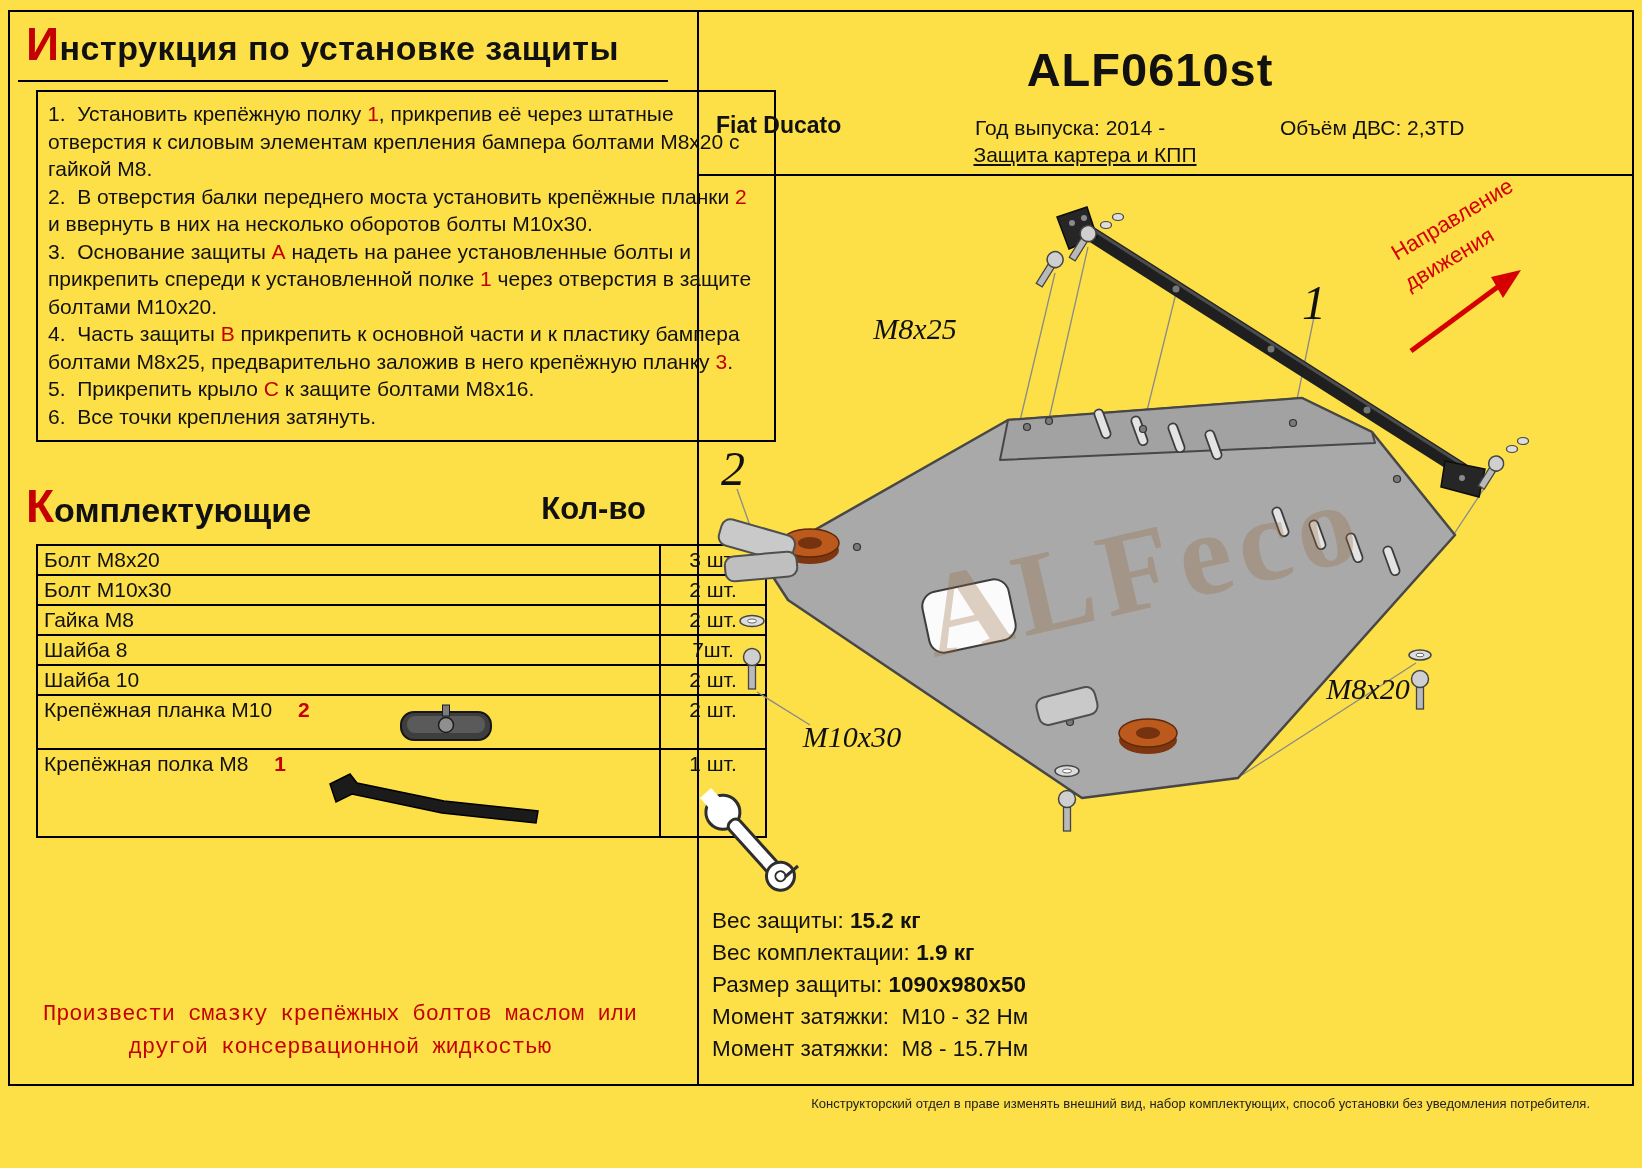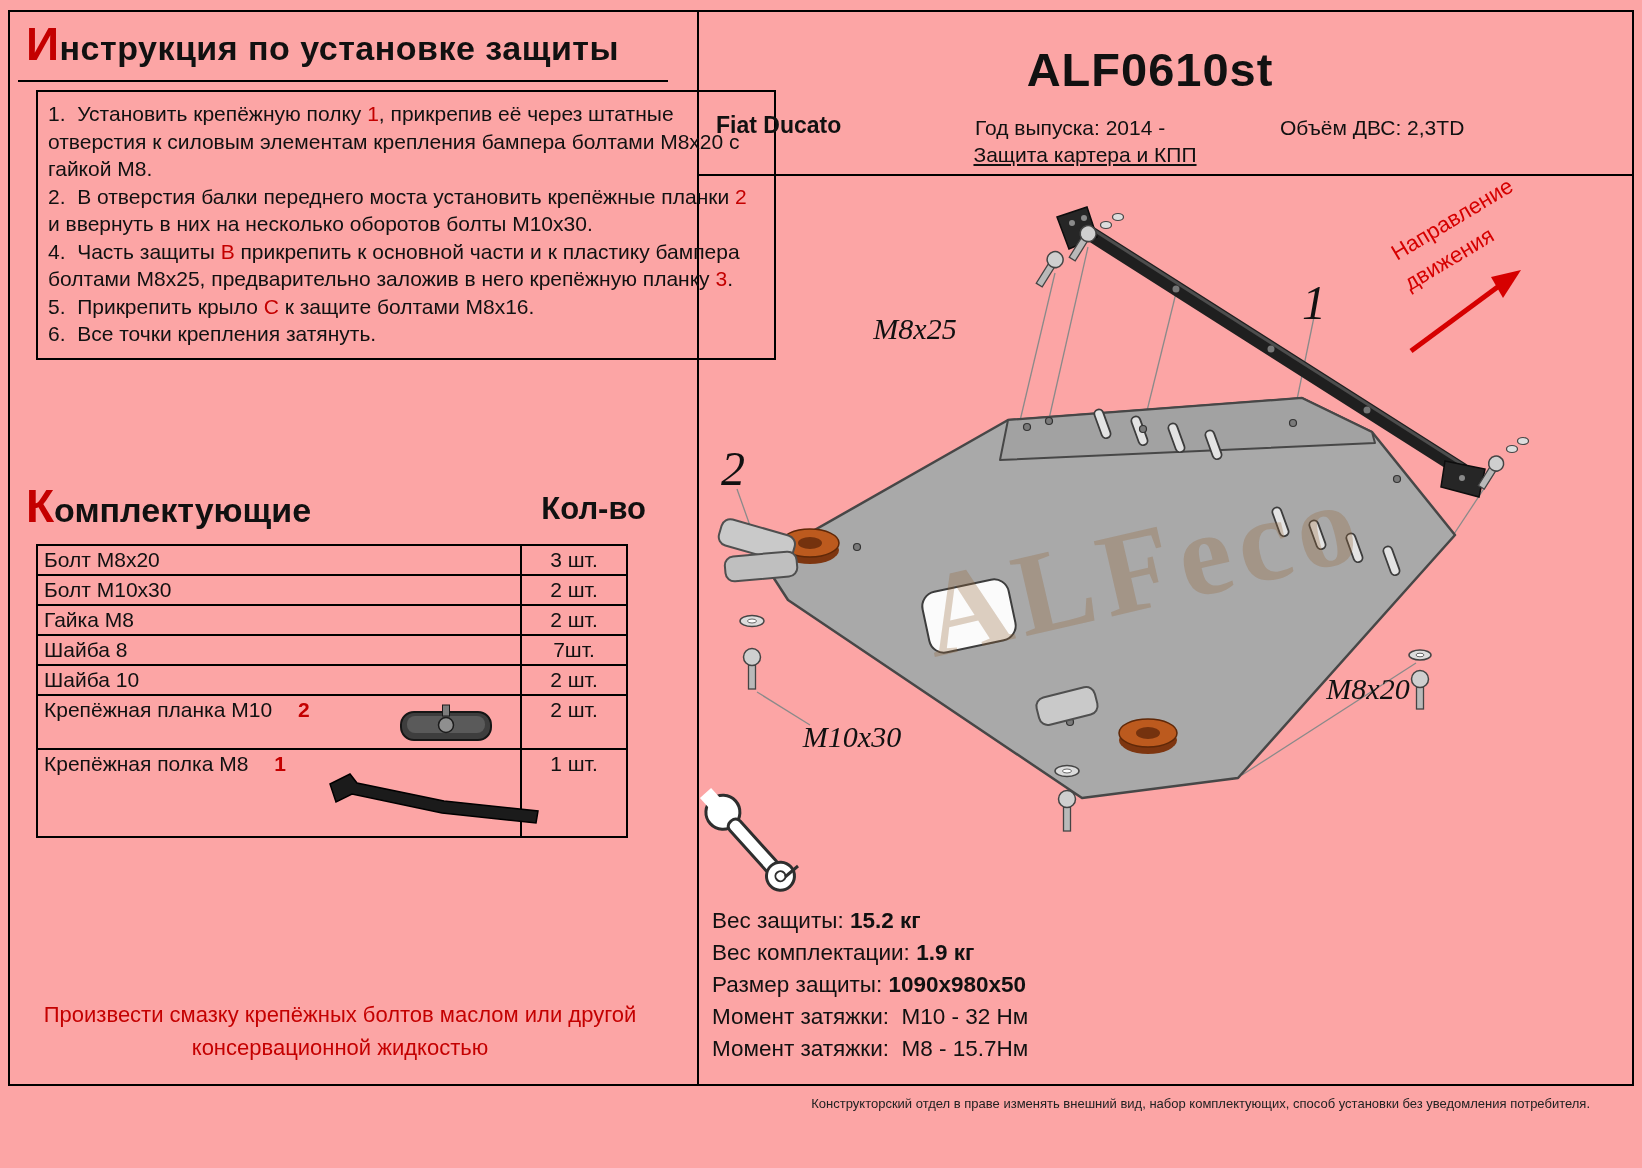--- a/index.html
+++ b/index.html
@@ -1,18 +1,18 @@
 <!DOCTYPE html>
 <html><head>
 <meta charset="utf-8">
 <style>
   * { margin:0; padding:0; box-sizing:border-box; }
   html,body { background:#e9e9e9; }
   .page {
-    position:relative; width:1642px; height:1168px; background:#fca5a5;
+    position:relative; width:1642px; height:1168px; background:#fde047;
     font-family:"Liberation Sans", sans-serif; color:#111; overflow:hidden;
   }
   .frame { position:absolute; left:8px; top:10px; width:1626px; height:1076px; border:2px solid #000; }
   .vdivider { position:absolute; left:697px; top:10px; width:2px; height:1076px; background:#000; }
   .hrule-header { position:absolute; left:697px; top:174px; width:937px; height:2px; background:#000; }
   .title-rule { position:absolute; left:18px; top:80px; width:650px; height:2px; background:#000; }
 
   .title { position:absolute; left:26px; top:24px; font-size:34px; font-weight:bold; letter-spacing:0.5px; }
   .cap { color:#c40000; font-size:46px; line-height:0.9; }
 
@@ -21,33 +21,33 @@
     border:2px solid #000; padding:8px 10px 10px 10px;
     font-size:21px; line-height:1.31;
   }
   .step { white-space:pre-wrap; }
   .red { color:#c40000; }
 
   .parts-head { position:absolute; left:26px; top:486px; width:620px; display:flex; justify-content:space-between; align-items:flex-end; }
   .parts-title { font-size:34px; font-weight:bold; }
   .qty-head { font-size:31px; font-weight:bold; padding-bottom:3px; }
 
-  .parts-table { position:absolute; left:36px; top:544px; width:592px; border-collapse:collapse; font-size:21px;padding-left:24px; }
+  .parts-table { position:absolute; left:36px; top:544px; width:731px; border-collapse:collapse; font-size:21px;padding-left:24px; }
   .parts-table td { border:2px solid #000; padding:2px 6px; vertical-align:top; }
   .qty-cell { width:106px; text-align:center; }
   .name-cell { position:relative; }
   .num { margin-left:26px; font-weight:bold; }
   .has-clamp-plate { height:54px; }
   .has-shelf-bracket { height:88px; }
   .icon-clamp { position:absolute; left:360px; top:6px; }
   .icon-shelf { position:absolute; left:288px; top:20px; }
 
   .grease-note {
     position:absolute; left:30px; top:998px; width:620px; text-align:center;
-    color:#c40000; font-size:22px; line-height:1.5;
+    color:#c40000; font-size:22px; line-height:1.5;font-family:Liberation Mono, monospace;
   }
 
   .code { position:absolute; left:697px; top:42px; width:890px; text-align:center; font-size:47px; font-weight:bold; letter-spacing:1px;padding-left:16px; }
   .model { position:absolute; left:716px; top:112px; font-size:23px; font-weight:bold; }
   .year { position:absolute; left:975px; top:116px; font-size:21px;text-align:right; }
   .engine { position:absolute; left:1280px; top:116px; font-size:21px; }
   .subtitle { position:absolute; left:930px; top:143px; width:310px; text-align:center; font-size:21px; text-decoration:underline; }
 
   .diagram { position:absolute; left:697px; top:177px; }
 
@@ -65,20 +65,21 @@
   <div class="vdivider"></div>
   <div class="hrule-header"></div>
   <div class="title-rule"></div>
 
   <h1 class="title"><span class="cap">И</span><span>нструкция по установке защиты</span></h1>
 
   <div class="steps-box">
     <div id="steps-list">
         <div class="step"><span>1.  Установить крепёжную полку </span><span class="red">1</span><span>, прикрепив её через штатные отверстия к силовым элементам крепления бампера болтами М8х20 с гайкой М8.</span></div>
         <div class="step"><span>2.  В отверстия балки переднего моста установить крепёжные планки </span><span class="red">2</span><span> и ввернуть в них на несколько оборотов болты М10х30.</span></div>
+        <div class="step"><span>3.  Основание защиты </span><span class="red">А</span><span> надеть на ранее установленные болты и прикрепить спереди к установленной полке </span><span class="red">1</span><span> через отверстия в защите болтами М10х20.</span></div>
         <div class="step"><span>4.  Часть защиты </span><span class="red">В</span><span> прикрепить к основной части и к пластику бампера болтами М8х25, предварительно заложив в него крепёжную планку </span><span class="red">3</span><span>.</span></div>
         <div class="step"><span>5.  Прикрепить крыло </span><span class="red">С</span><span> к защите болтами М8х16.</span></div>
         <div class="step"><span>6.  Все точки крепления затянуть.</span></div>
       </div>
   </div>
 
   <div class="parts-head">
     <div class="parts-title"><span class="cap">К</span><span>омплектующие</span></div>
     <div class="qty-head">Кол-во</div>
   </div>

